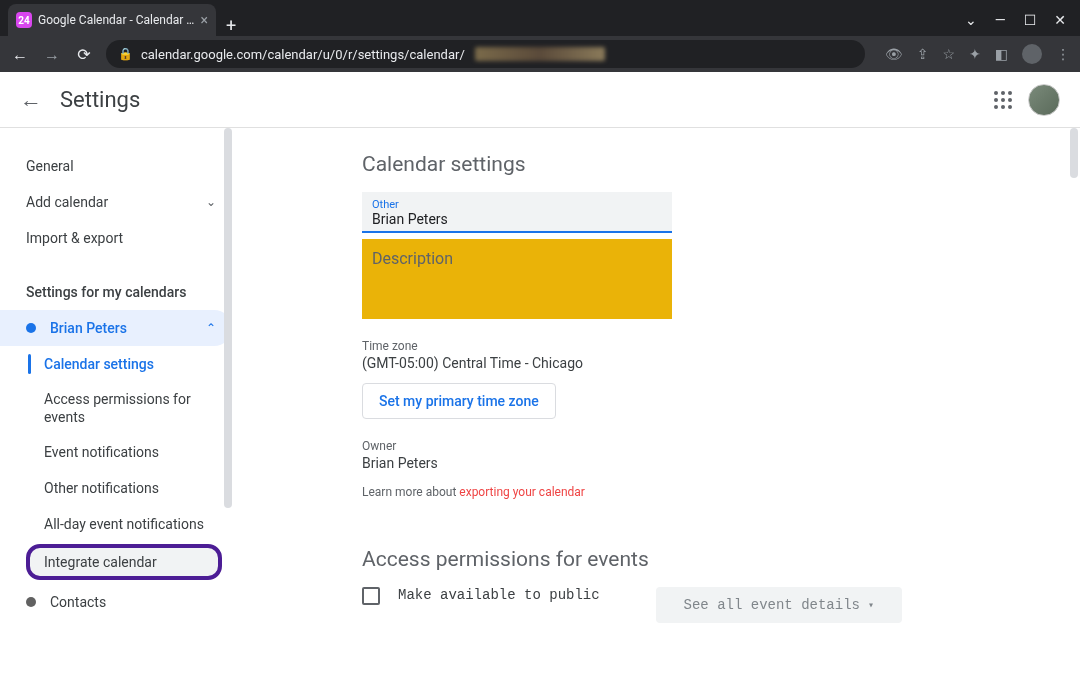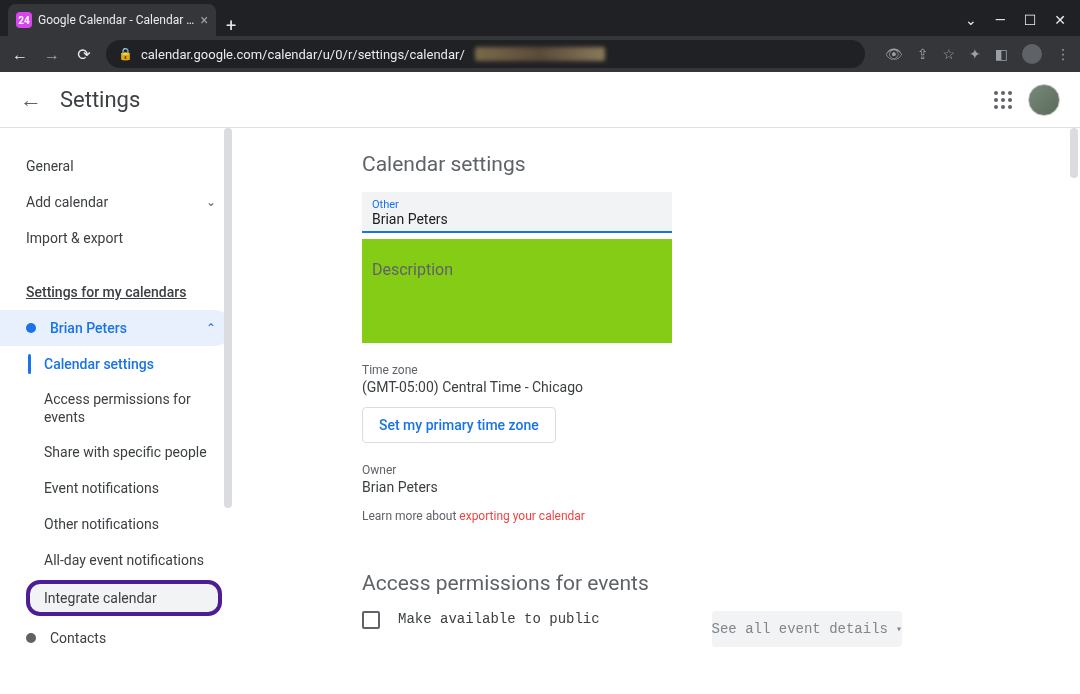--- a/index.html
+++ b/index.html
@@ -30,48 +30,48 @@
   .hdr-right { margin-left:auto; display:flex; align-items:center; gap:16px;}
   .apps-grid { width:18px; height:18px; display:grid; grid-template-columns:repeat(3,4px); grid-template-rows:repeat(3,4px); gap:3px;}
   .apps-grid i { background:#5f6368; border-radius:50%; }
   .avatar { width:32px; height:32px; border-radius:50%; background:linear-gradient(135deg,#7a8a7a,#5a6a5a); border:1px solid #ccc;}
   
   .body { display:flex; height:calc(694px - 72px - 56px); position:relative;}
   .sidebar { width:232px; padding:20px 0 20px 0; overflow-y:auto; position:relative;}
   .sb-scroll { position:absolute; right:0; top:0; width:8px; height:380px; background:#dadce0; border-radius:4px;}
   .nav-item { height:36px; display:flex; align-items:center; padding-left:26px; padding-right:16px; font-size:14px; color:#3c4043; position:relative;}
   .nav-item .chev { margin-left:auto; color:#5f6368; font-size:12px;}
-  .nav-section-title { height:36px; display:flex; align-items:center; padding-left:26px; font-size:14px; color:#3c4043; font-weight:500;text-decoration:underline;}
+  .nav-section-title { height:36px; display:flex; align-items:center; padding-left:26px; font-size:14px; color:#3c4043; font-weight:500;}
   .cal-item { height:36px; display:flex; align-items:center; padding-left:26px; padding-right:16px; font-size:14px; border-top-right-radius:18px; border-bottom-right-radius:18px;}
   .cal-item.active { background:#e8f0fe; color:#1a73e8; font-weight:500;}
   .cal-dot { width:10px; height:10px; border-radius:50%; margin-right:14px;}
   .cal-item .chev { margin-left:auto; color:#1a73e8; font-size:12px;}
   .sub-item { height:36px; display:flex; align-items:center; padding-left:44px; padding-right:16px; font-size:14px; color:#3c4043;}
   .sub-item.active { color:#1a73e8; font-weight:500; position:relative;}
   .sub-item.active::before { content:""; position:absolute; left:28px; top:8px; bottom:8px; width:3px; background:#1a73e8; border-radius:2px;}
   .sub-item.multi { height:auto; padding-top:8px; padding-bottom:8px; padding-right:30px; line-height:1.3;}
   .sub-item.highlight-box { border:4px solid #4c1d95; border-radius:14px; margin:2px 10px 2px 26px; padding-left:14px; background:#f1f3f4;}
   
   .main { flex:1; overflow-y:auto; padding:24px 40px 40px 130px; position:relative;}
   .main-scroll { position:absolute; right:2px; top:0; width:8px; height:50px; background:#dadce0; border-radius:4px;}
   h2.section { font-size:21px; font-weight:400; color:#5f6368; margin:0 0 16px 0;}
   .name-field { width:310px; background:#f1f3f4; border-bottom:2px solid #1a73e8; padding:6px 10px 4px 10px;}
   .name-field .lbl { font-size:11px; color:#1a73e8; }
   .name-field .val { font-size:14px; color:#202124; }
-  .desc-field { width:310px; height:104px; background:#84cc16; padding:21px 10px; margin-top:6px;}
+  .desc-field { width:310px; height:80px; background:#eab308; padding:10px 10px; margin-top:6px;}
   .desc-field .ph { font-size:16px; color:#5f6368;}
   .meta-lbl { font-size:12px; color:#5f6368; margin-top:20px;}
   .meta-val { font-size:14px; color:#3c4043; margin-top:2px;}
   .outline-btn { display:inline-flex; align-items:center; height:36px; padding:0 16px; border:1px solid #dadce0; border-radius:4px; color:#1a73e8; font-size:14px; font-weight:500; margin-top:12px; background:#fff;}
   .help-text { font-size:12px; color:#5f6368; margin-top:14px;}
   .help-text a { color:#ef4444; text-decoration:none;}
   .perm-row { display:flex; align-items:flex-start; margin-top:16px; width:540px;font-family:Liberation Mono, monospace;}
   .checkbox { width:18px; height:18px; border:2px solid #5f6368; border-radius:2px; margin-right:18px;}
   .perm-label { flex:1; font-size:14px; color:#3c4043;}
-  .dropdown { background:#f1f3f4; height:36px; padding:0 0; display:flex; align-items:center; font-size:14px; color:#80868b; border-radius:4px;}
+  .dropdown { background:#f1f3f4; height:36px; padding:0 28px; display:flex; align-items:center; font-size:14px; color:#80868b; border-radius:4px;}
   .dropdown .dd-chev { margin-left:8px; font-size:10px;}
 </style>
 </head>
 <body>
 
 <div class="chrome">
   <div class="tabbar">
     <div class="tab">
       <span class="favicon">24</span>
       <span class="title">Google Calendar - Calendar setti</span>
@@ -139,21 +139,20 @@
     <div class="nav-section-title" style="margin-top:18px;">Settings for my calendars</div>
 
     <div class="cal-item active">
       <span class="cal-dot" style="background:#1a73e8;"></span>
       <span>Brian Peters</span>
       <span class="chev">⌃</span>
     </div>
 
     <div class="sub-item active">Calendar settings</div>
     <div class="sub-item multi">Access permissions for events</div>
-    <div class="sub-item">Share with specific people</div>
     <div class="sub-item">Event notifications</div>
     <div class="sub-item">Other notifications</div>
     <div class="sub-item">All-day event notifications</div>
     <div class="sub-item highlight-box">Integrate calendar</div>
 
     <div class="cal-item" style="margin-top:4px;">
       <span class="cal-dot" style="background:#616161;"></span>
       <span>Contacts</span>
     </div>
 

